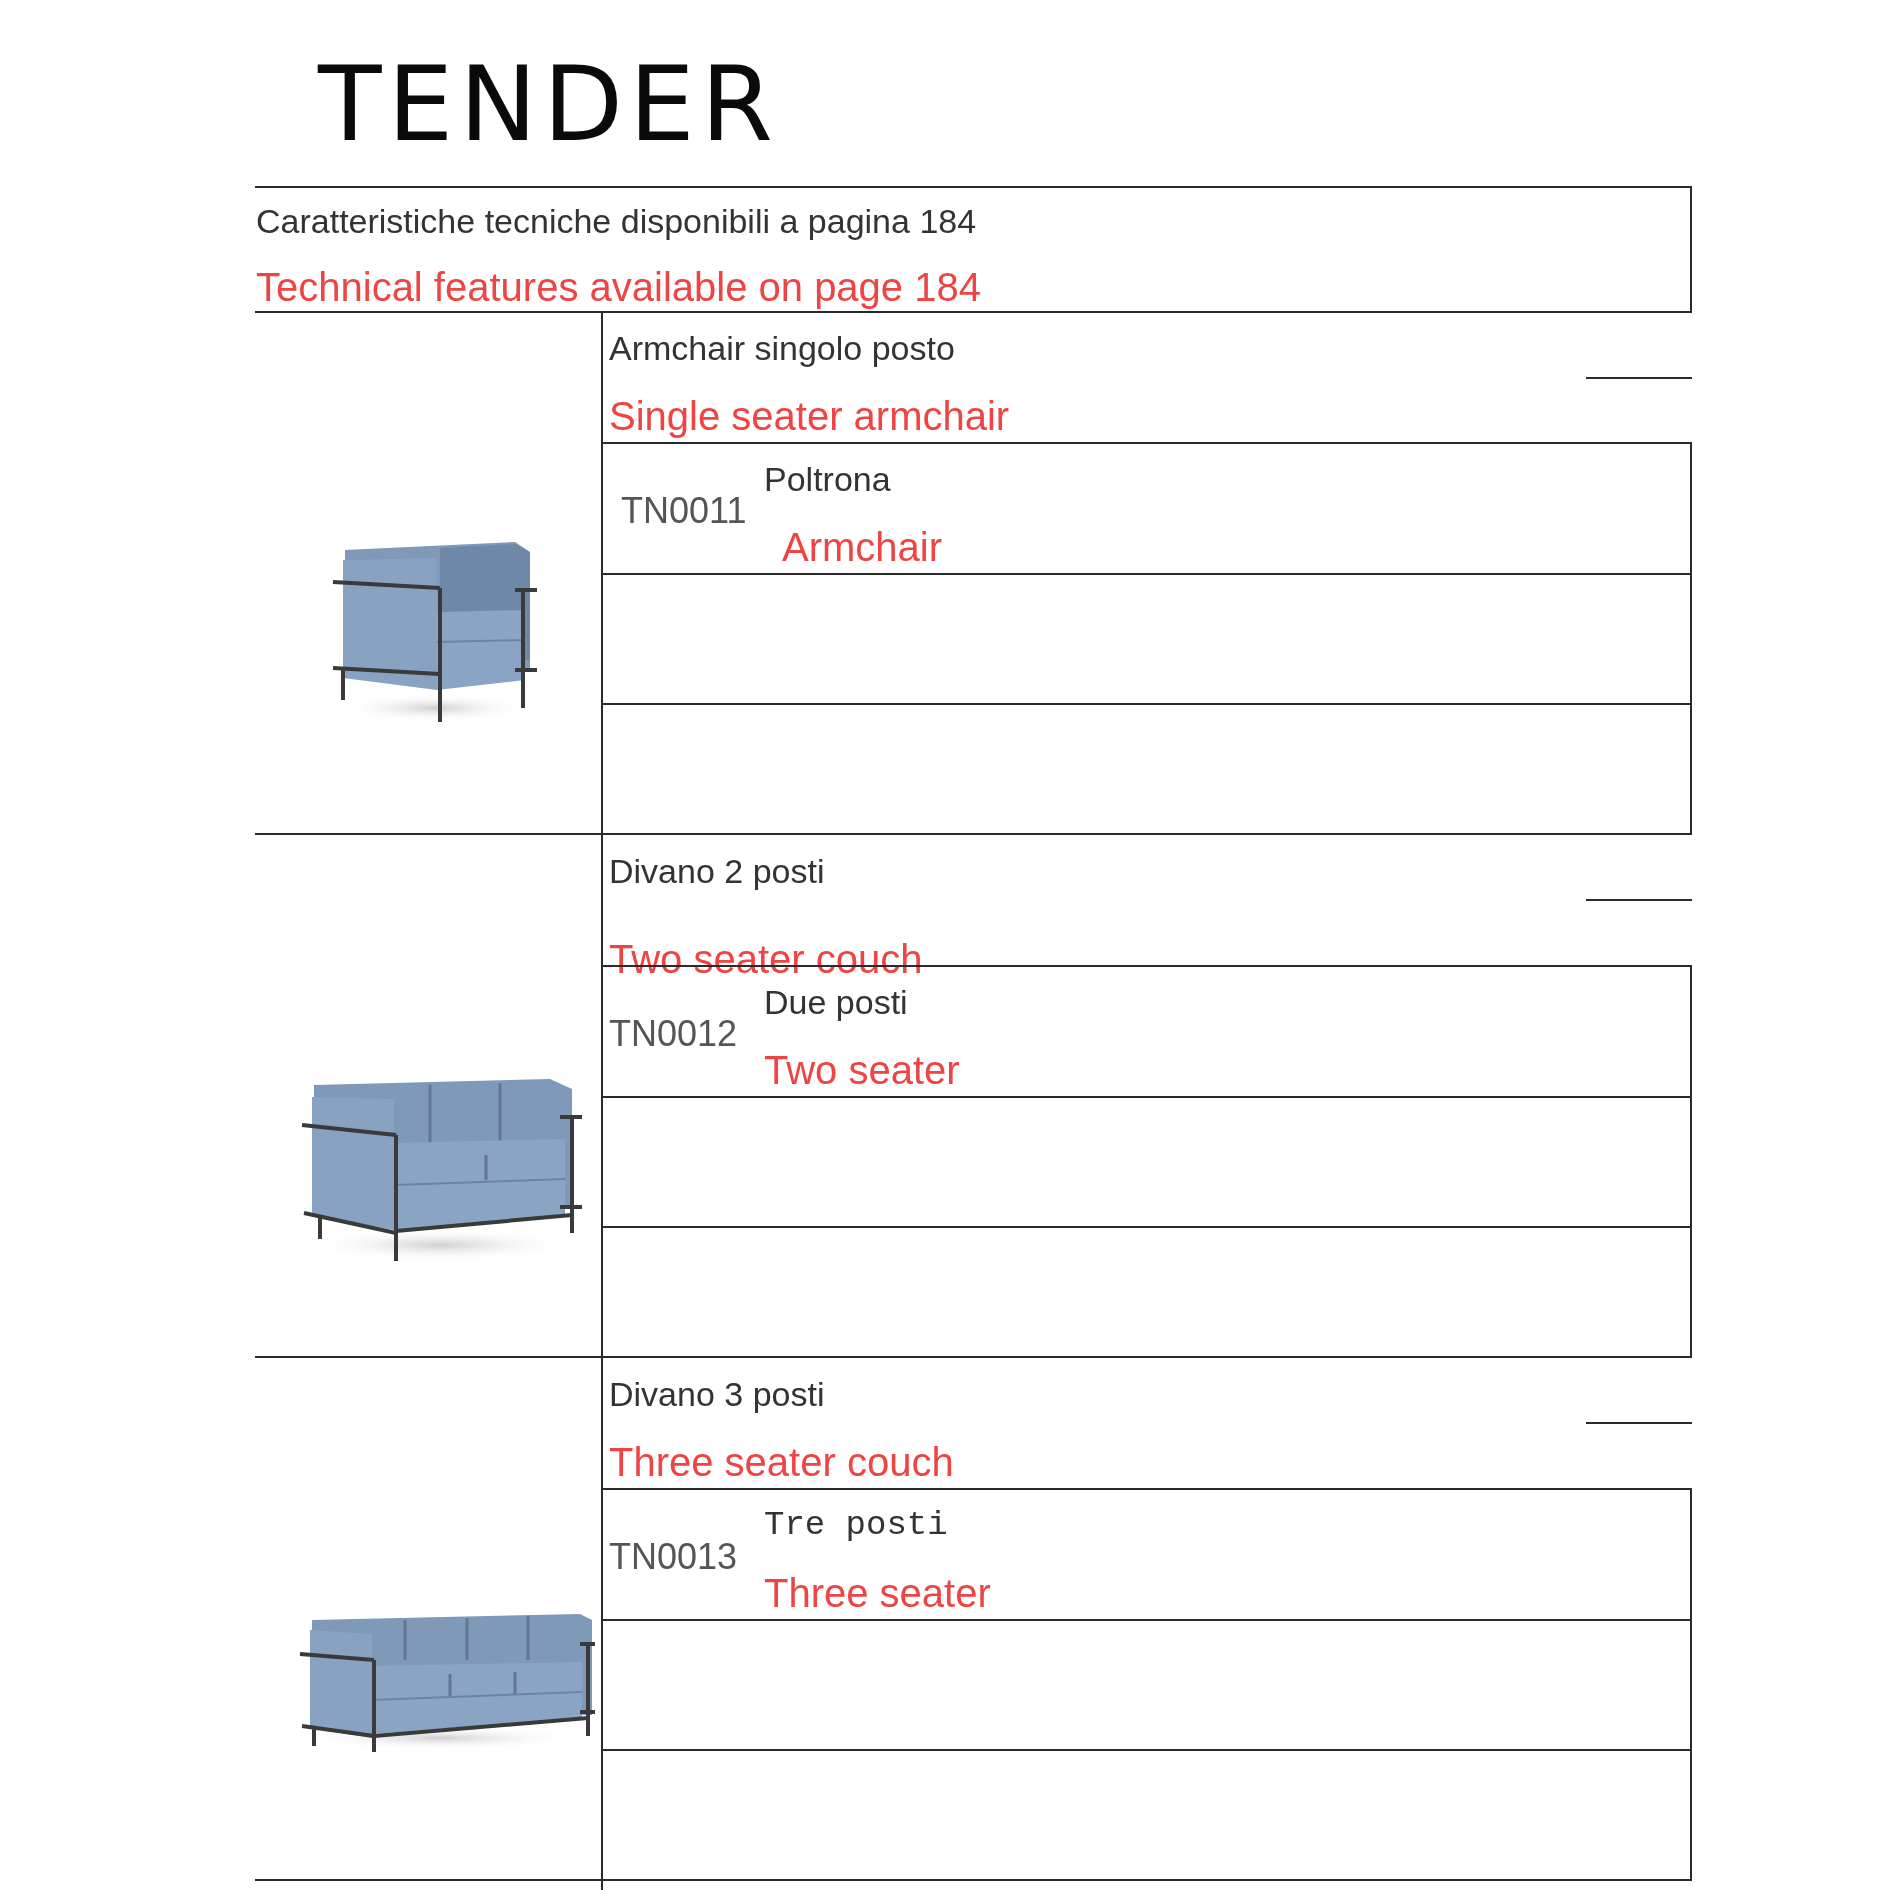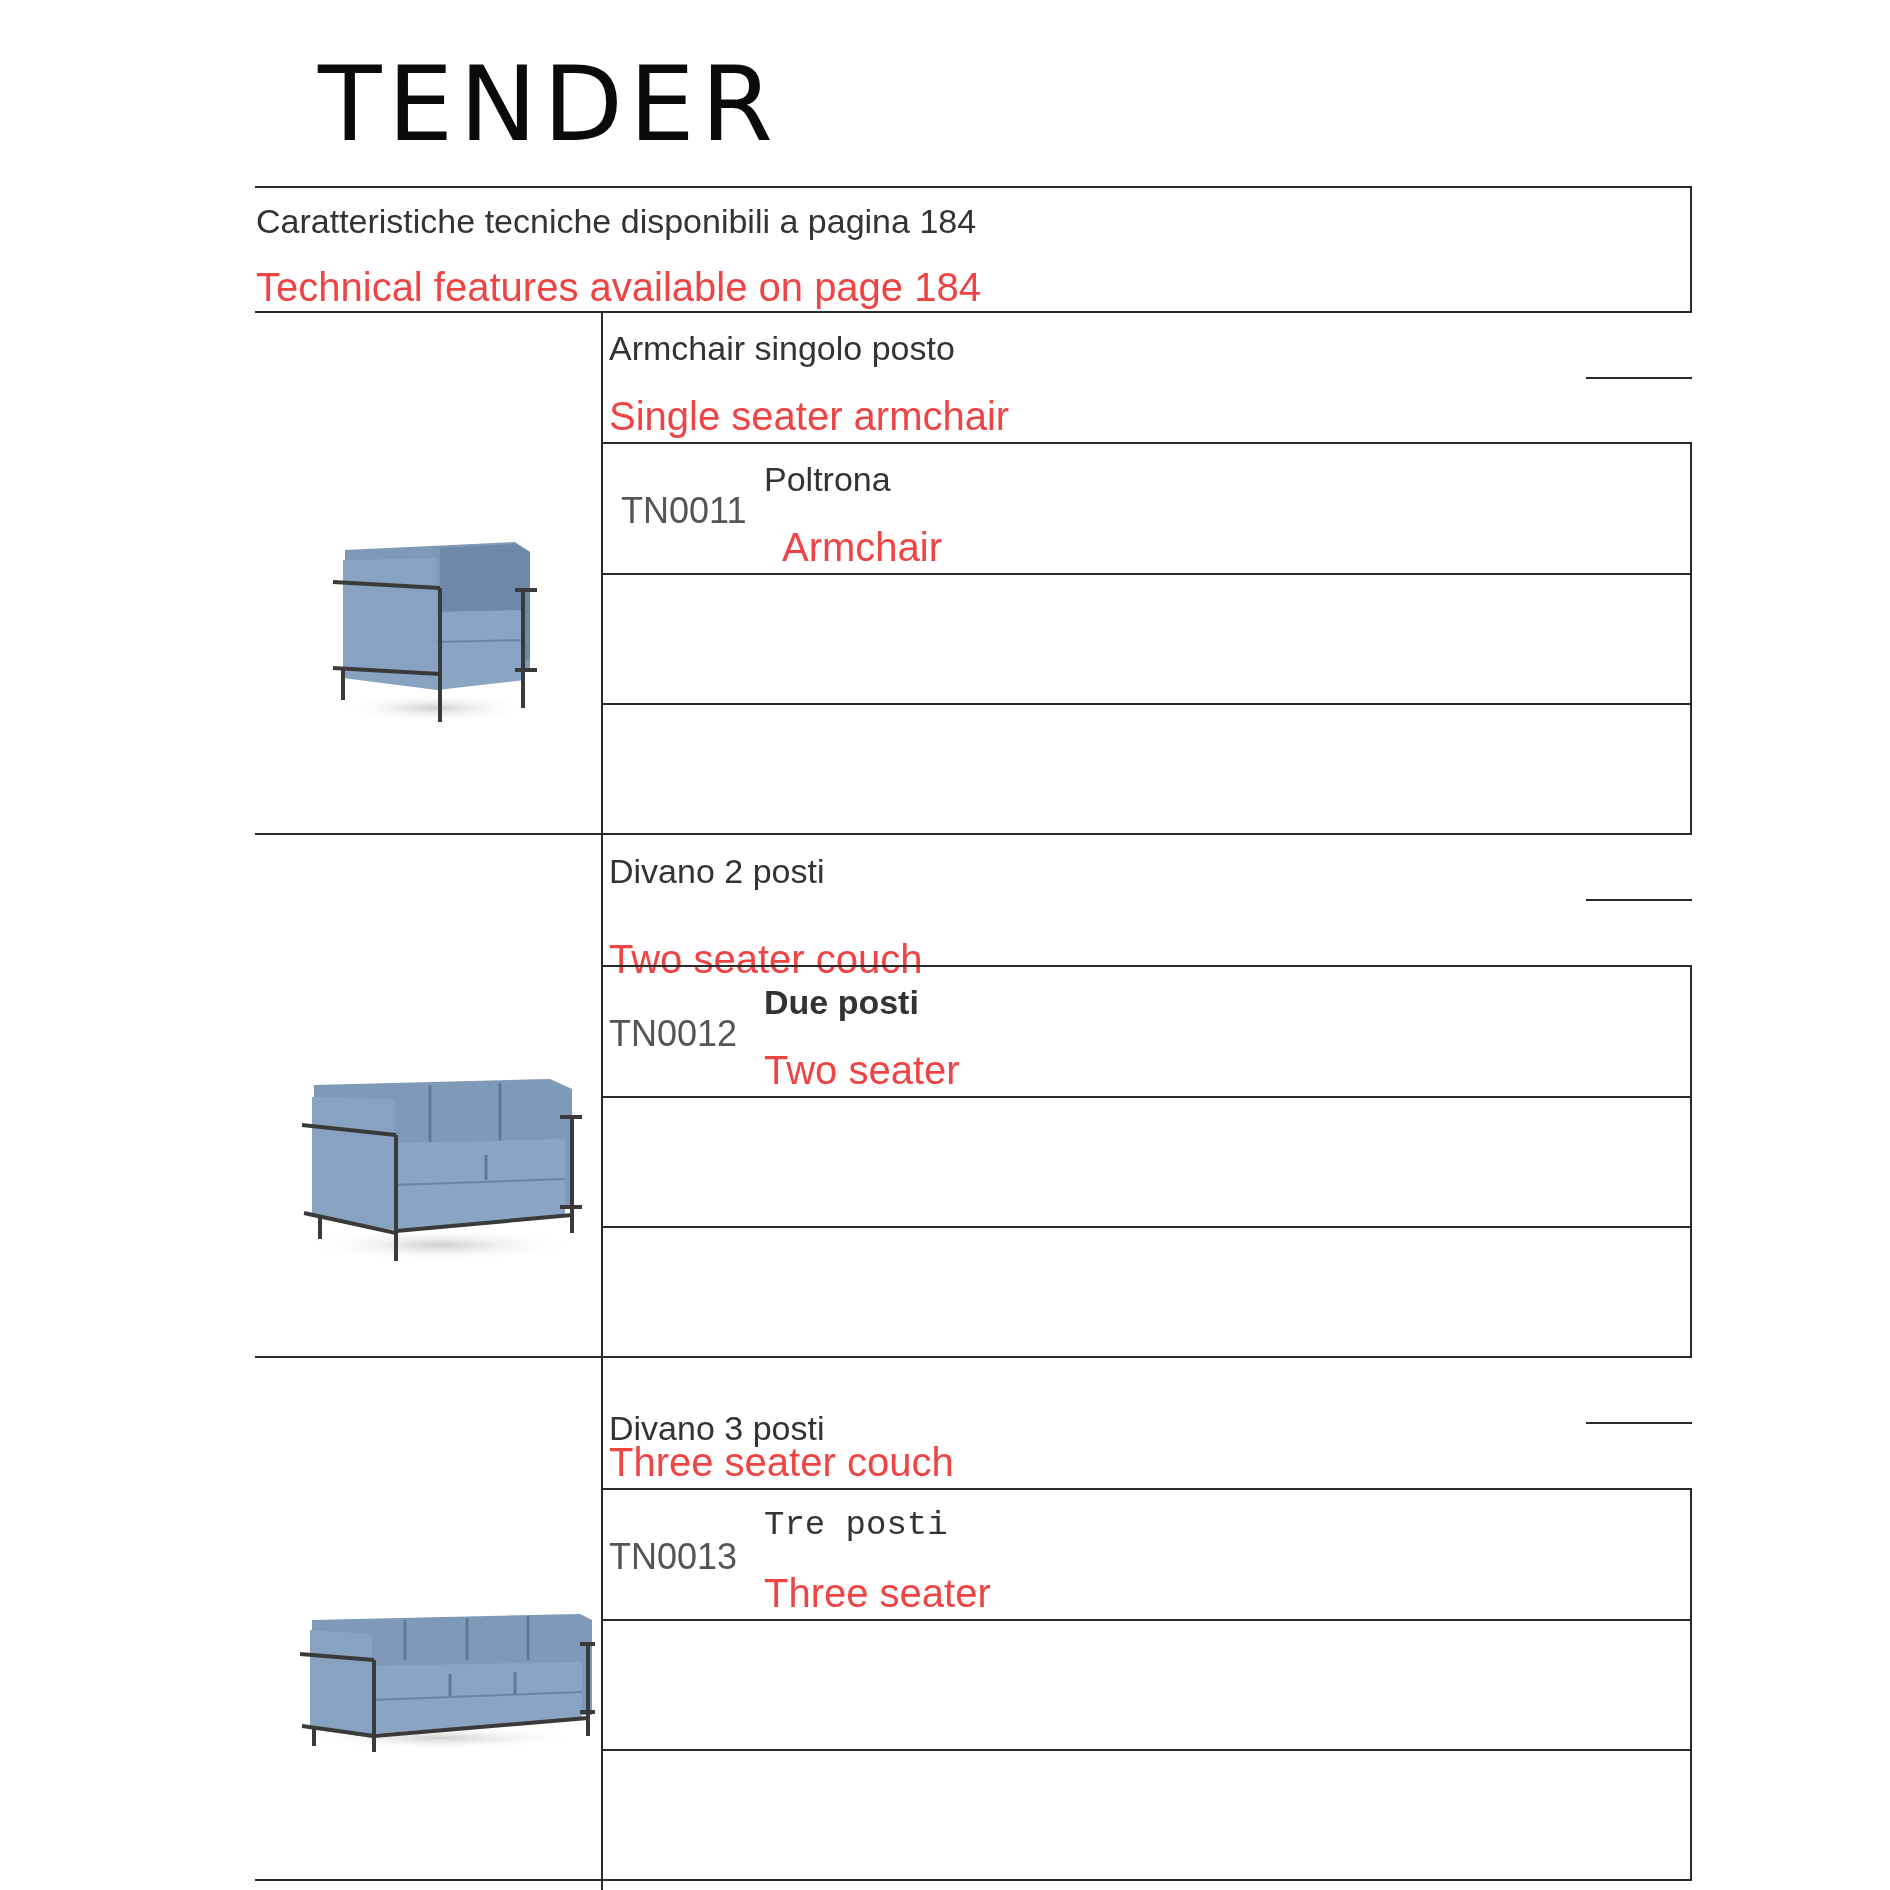--- a/index.html
+++ b/index.html
@@ -83,21 +83,21 @@
 <div>
   <div class="txt-it" style="left:609px; top:854px;">Divano 2 posti</div>
   <div class="txt-en" style="left:609px; top:919px;margin-top:20px;">Two seater couch</div>
   <div class="hline" style="left:1586px; top:899px; width:106px;"></div>
 
   <div class="hline" style="left:602px; top:965px; width:1090px;"></div>
   <div class="vline" style="left:1690px; top:965px; height:392px;"></div>
 
   <div>
     <div class="code" style="left:609px; top:1016px;">TN0012</div>
-    <div class="txt-it" style="left:764px; top:985px;font-weight:bold;">Due posti</div>
+    <div class="txt-it" style="left:764px; top:985px;">Due posti</div>
     <div class="txt-en" style="left:764px; top:1050px;">Two seater</div>
   </div>
   <div class="hline" style="left:602px; top:1096px; width:1090px;"></div>
   <div style="position:absolute; left:602px; top:1098px; width:1088px; height:128px;"></div>
   <div class="hline" style="left:602px; top:1226px; width:1090px;"></div>
   <div style="position:absolute; left:602px; top:1228px; width:1088px; height:128px;"></div>
   <div class="hline" style="left:255px; top:1356px; width:1437px;"></div>
 
   <div class="img-wrap" style="left:290px; top:1055px;">
     <svg width="300" height="220" viewBox="0 0 300 220">
@@ -127,21 +127,21 @@
         <line x1="270" y1="152" x2="292" y2="152"></line>
         <line x1="106" y1="80" x2="106" y2="206"></line>
         <line x1="282" y1="62" x2="282" y2="178"></line>
         <line x1="30" y1="160" x2="30" y2="184"></line>
       </g>
     </svg>
   </div>
 </div>
 
 <div>
-  <div class="txt-it" style="left:609px; top:1377px;margin-top:34px;">Divano 3 posti</div>
+  <div class="txt-it" style="left:609px; top:1377px;">Divano 3 posti</div>
   <div class="txt-en" style="left:609px; top:1442px;">Three seater couch</div>
   <div class="hline" style="left:1586px; top:1422px; width:106px;"></div>
 
   <div class="hline" style="left:602px; top:1488px; width:1090px;"></div>
   <div class="vline" style="left:1690px; top:1488px; height:392px;"></div>
 
   <div>
     <div class="code" style="left:609px; top:1539px;">TN0013</div>
     <div class="txt-it" style="left:764px; top:1508px;font-family:Liberation Mono, monospace;">Tre posti</div>
     <div class="txt-en" style="left:764px; top:1573px;">Three seater</div>

